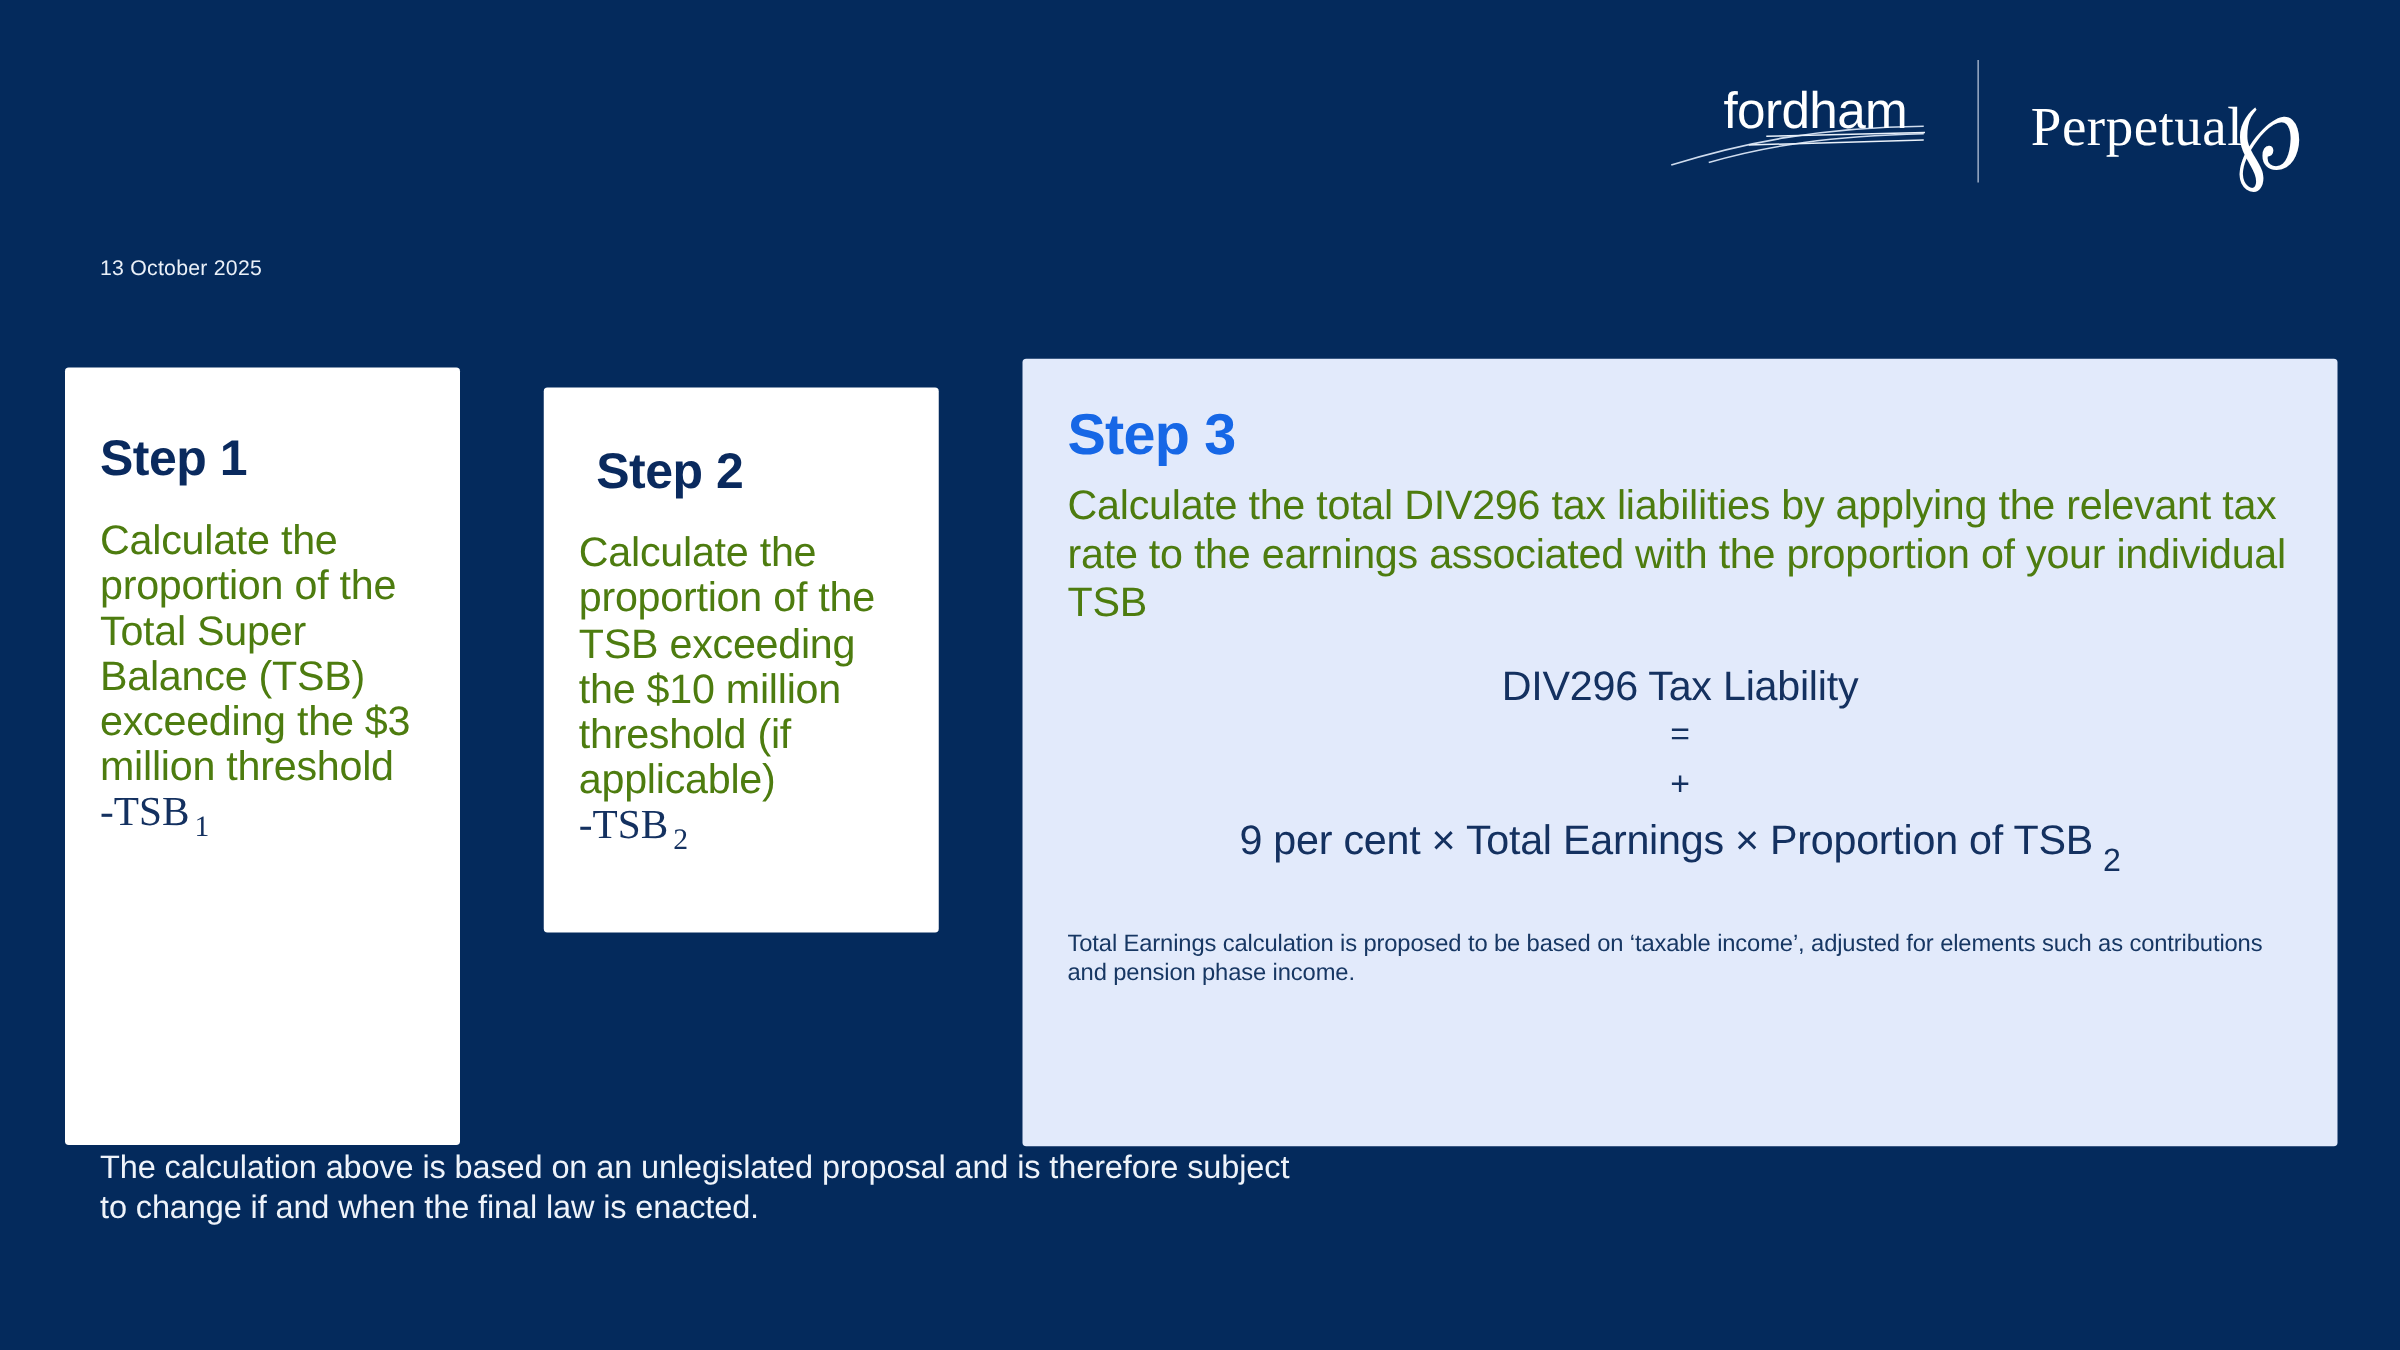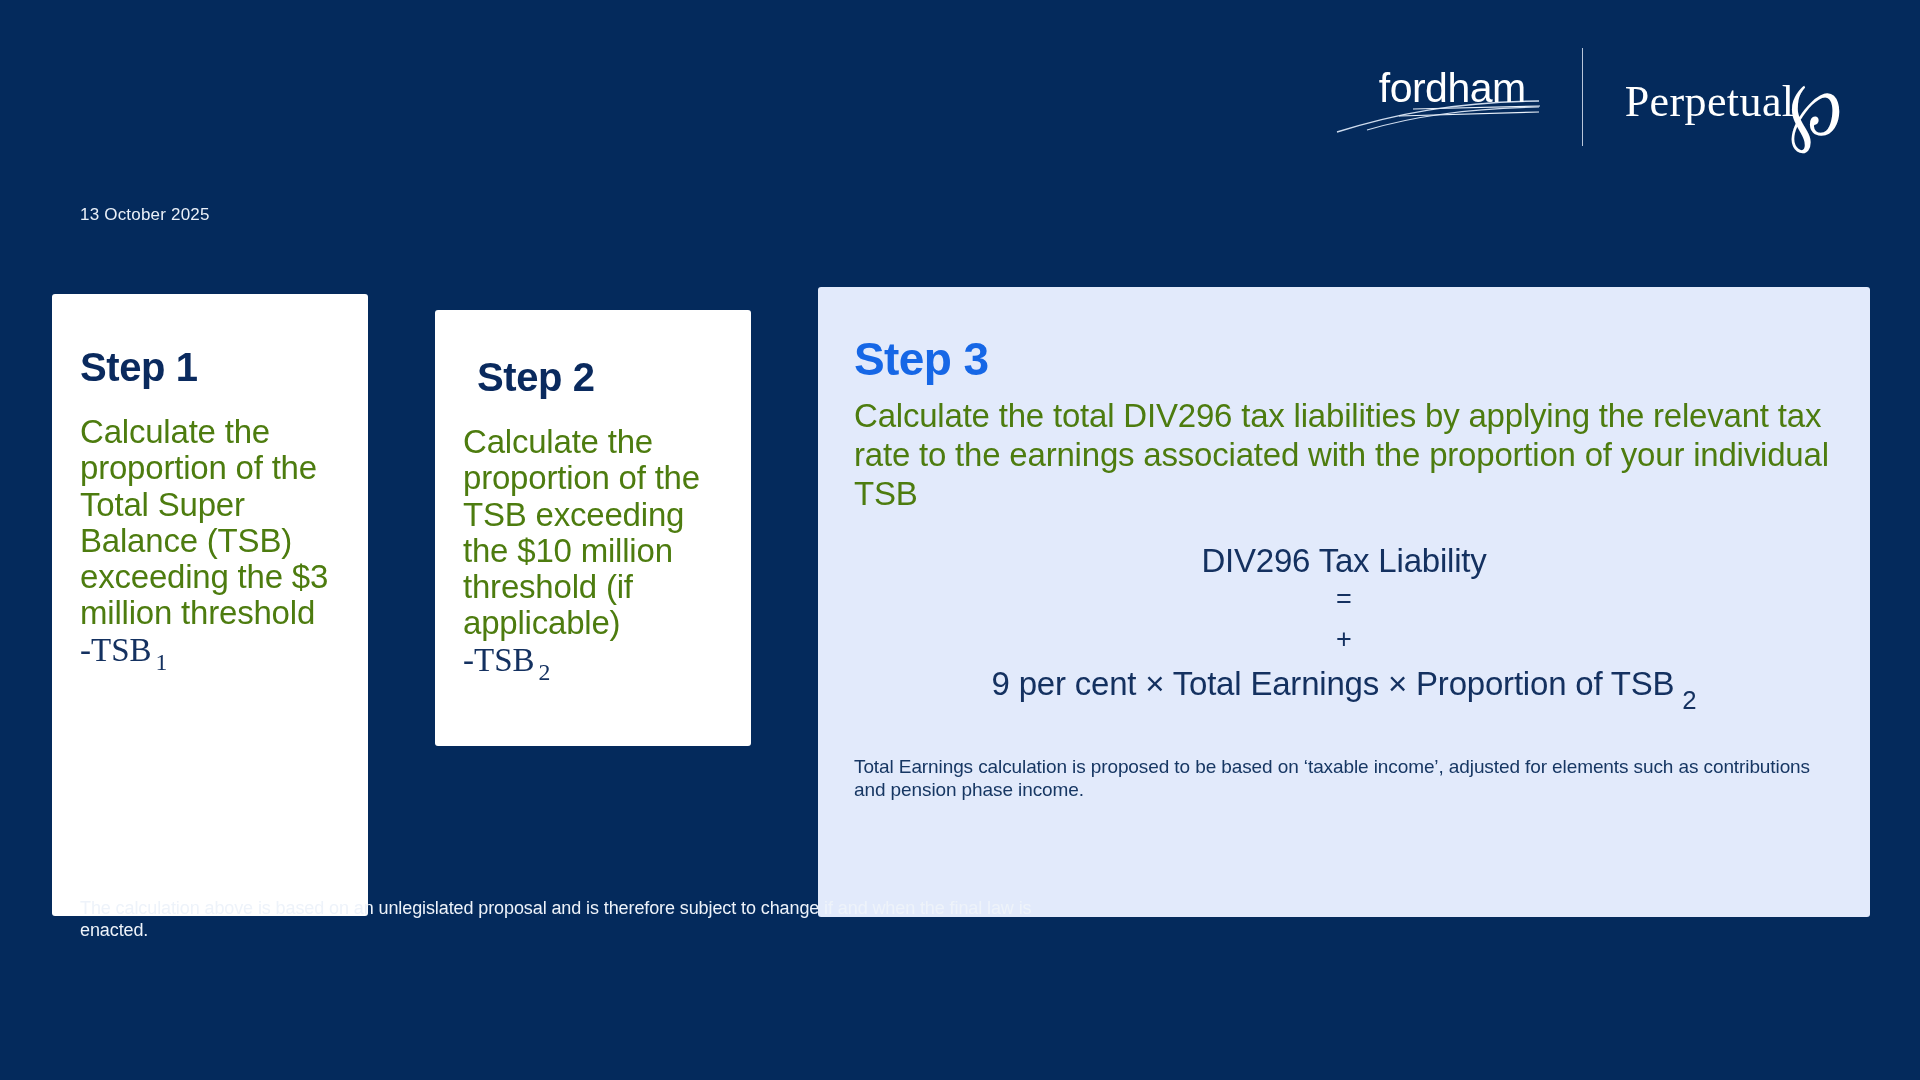--- a/index.html
+++ b/index.html
@@ -126,21 +126,21 @@
     width:316px;
     height:436px;
     padding:46px 28px 0 28px;
   }
   .card-3{
     left:766px;
     top:-1px;
     width:1052px;
     height:630px;
     background:#E2EAFB;
-    padding:48px 36px 0 36px;
+    padding:36px 36px 0 36px;
   }
 
   .step-title{
     font-size:40px;
     font-weight:700;
     color:#0A2A5E;
     letter-spacing:-0.4px;
     line-height:1.05;
   }
   .card-2 .step-title{ margin-left:14px; }
@@ -207,24 +207,24 @@
     font-size:19px;
     line-height:1.25;
     color:#173763;
     letter-spacing:-0.1px;
   }
 
   
   .disclaimer{
     position:absolute;
     left:80px;
-    top:898px;
+    top:918px;
     width:960px;
     color:#eef3fa;
-    font-size:18px;
+    font-size:26px;
     line-height:1.22;
     letter-spacing:-0.1px;
   }
 </style>
 </head>
 <body>
 
 <div class="logo-block">
 
   <div class="logo-fordham">

